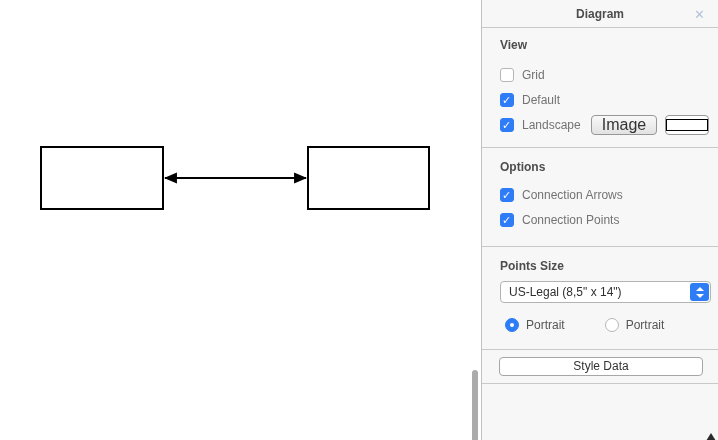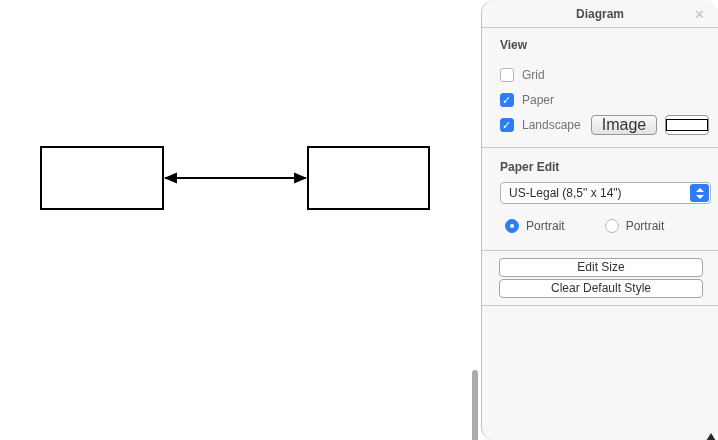--- a/index.html
+++ b/index.html
@@ -22,21 +22,20 @@
     position: absolute; right: 3px; top: 370px; width: 6px; height: 74px;
     border-radius: 3px; background: var(--scrollbar, #ababab);
   }
 
   
   .panel {
     width: 237px; flex: 0 0 237px; height: 100%;
     background: var(--panel_bg, #f7f7f7);
     border-left: 1px solid #c2c2c2;
     position: relative;
-    border-radius: 13px;
   }
   .panel-header {
     height: 28px; display: flex; align-items: center; justify-content: center;
     border-bottom: 1px solid var(--divider, #c9c9c9);
     font-weight: bold; color: #4d4d4d; position: relative;
   }
   .close {
     position: absolute; right: 13px; top: 50%; transform: translateY(-50%);
     color: var(--close, #b4c3da); font-size: 13px; font-weight: bold; cursor: pointer;
     line-height: 1;
@@ -147,37 +146,50 @@
     <section class="sec sec-view">
       <h3>View</h3>
 
       <div class="row">
         <span class="cb"></span>
         <span class="lbl">Grid</span>
       </div>
 
       <div class="row">
         <span class="cb on"></span>
-        <span class="lbl">Paper</span>
+        <span class="lbl">Default</span>
       </div>
 
 
       <div class="row">
         <span class="cb on"></span>
         <span class="lbl">Landscape</span>
         <button class="btn-image">Image</button>
         <span class="swatch">
           <span class="swatch-inner"></span>
         </span>
       </div>
     </section>
 
+    <section class="sec sec-options">
+      <h3>Options</h3>
+
+      <div class="row">
+        <span class="cb on"></span>
+        <span class="lbl">Connection Arrows</span>
+      </div>
+
+      <div class="row">
+        <span class="cb on"></span>
+        <span class="lbl">Connection Points</span>
+      </div>
+    </section>
 
     <section class="sec sec-paper">
-      <h3>Paper Edit</h3>
+      <h3>Points Size</h3>
 
       <div class="select">
         <span>US-Legal (8,5" x 14")</span>
         <span class="stepper">
           <span class="tri-up"></span>
           <span class="tri-down"></span>
         </span>
       </div>
 
       <div class="radio-row">
@@ -186,20 +198,19 @@
           <span>Portrait</span>
         </span>
         <span class="radio-opt">
           <span class="radio"></span>
           <span>Portrait</span>
         </span>
       </div>
     </section>
 
     <section class="sec sec-actions">
-      <button class="action-btn">Edit Size</button>
-      <button class="action-btn">Clear Default Style</button>
+      <button class="action-btn">Style Data</button>
     </section>
 
     <div class="corner-mark"></div>
   </aside>
 
 </div>
 
 </body></html>

